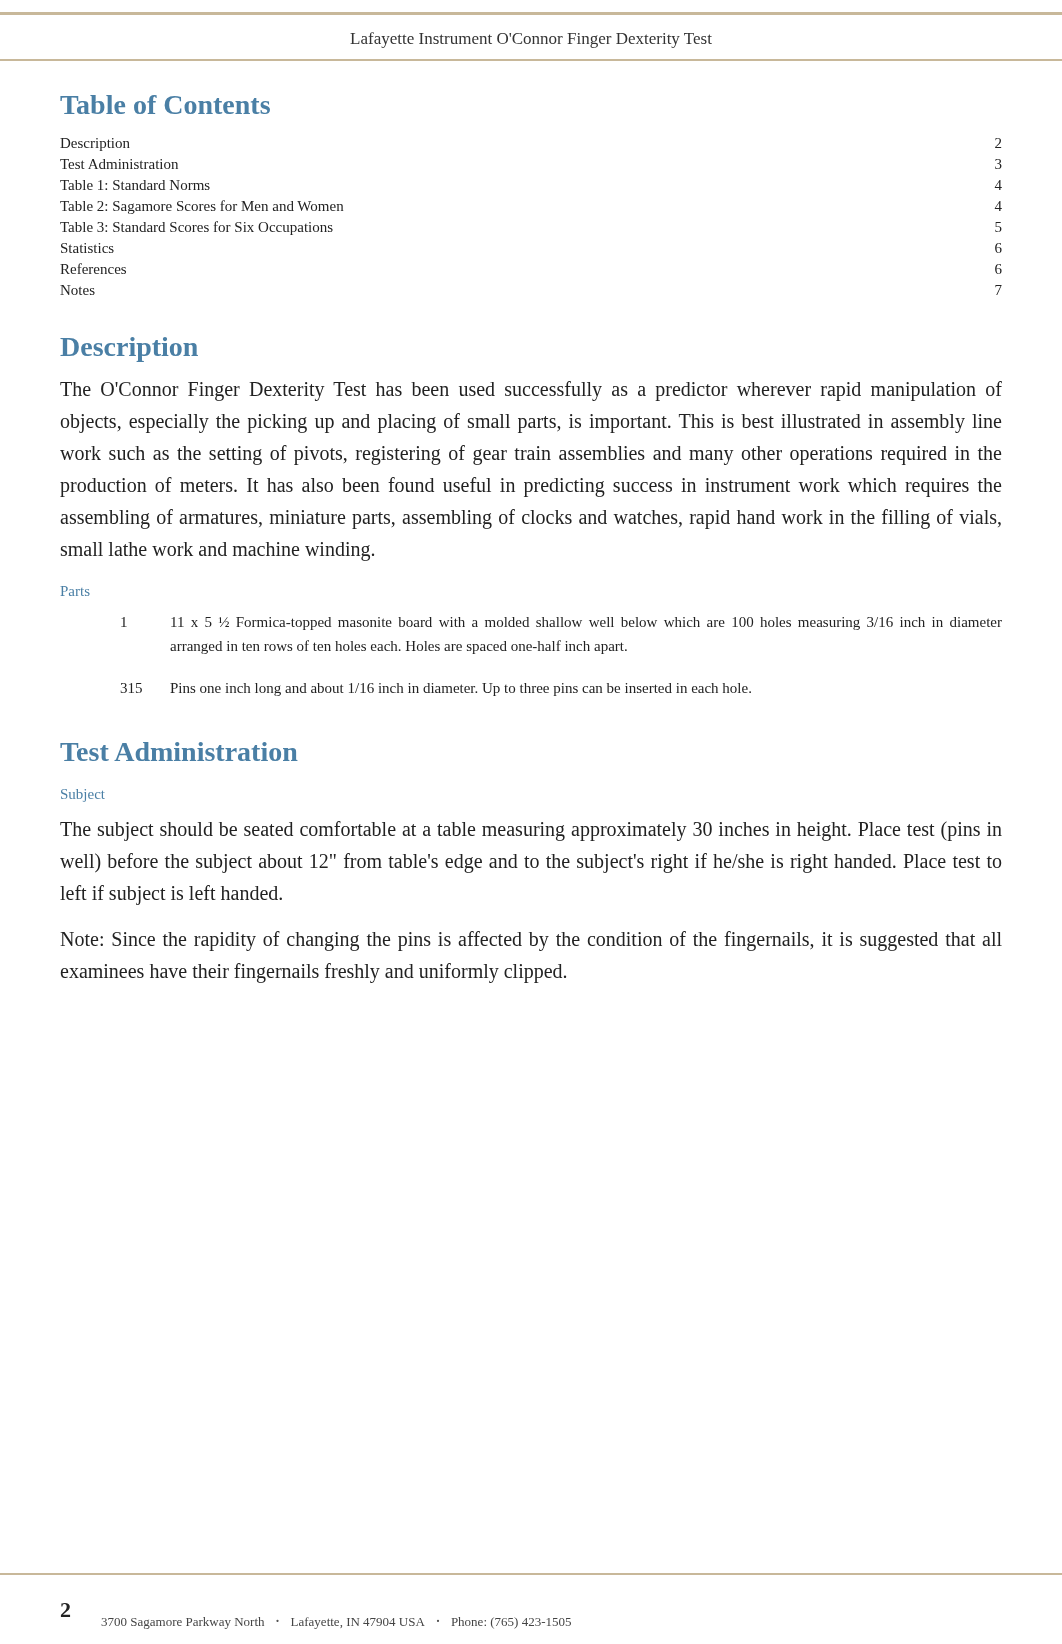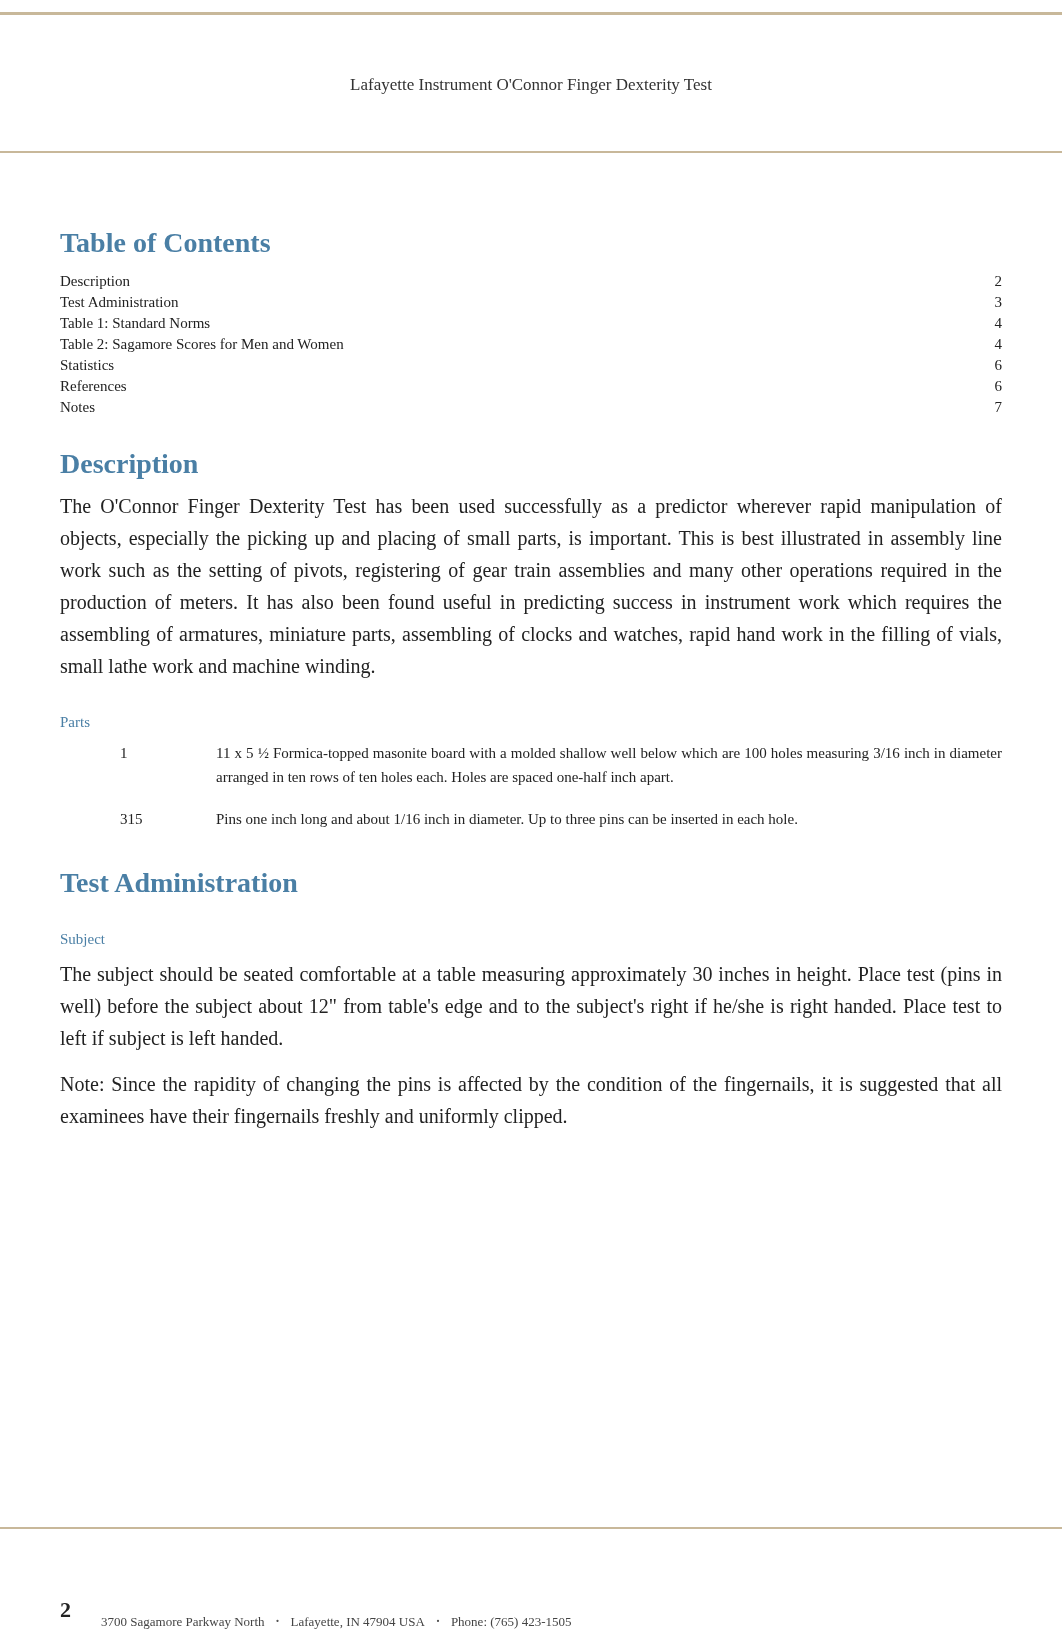--- a/index.html
+++ b/index.html
@@ -1,19 +1,18 @@
 <!DOCTYPE html>
 <html><head>
   <meta charset="utf-8">
   <style>
     * {
       margin: 0;
       padding: 0;
       box-sizing: border-box;
-      gap: 46px;
     }
 
     body {
       background: #fff;
       font-family: 'Georgia', serif;
       font-size: 15px;
       color: #222;
       width: 1062px;
       min-height: 1644px;
       position: relative;
@@ -109,21 +108,21 @@
       text-align: justify;
       margin-bottom: 14px;
     }
 
     
     .subsection-title {
       color: #4a7fa5;
       font-size: 15px;
       font-weight: normal;
       margin-bottom: 10px;
-      margin-top: 32px;
+      margin-top: 18px;
     }
 
     .parts-list {
       margin-left: 60px;
       margin-bottom: 10px;
     }
 
     .parts-item {
       display: flex;
       margin-bottom: 18px;
@@ -215,20 +214,24 @@
               <td class="toc-item">Test Administration</td>
               <td class="toc-page">3</td>
             </tr>
             <tr>
               <td class="toc-item toc-indent1">Table 1: Standard Norms</td>
               <td class="toc-page">4</td>
             </tr>
             <tr>
               <td class="toc-item toc-indent1">Table 2: Sagamore Scores for Men and Women</td>
               <td class="toc-page">4</td>
+            </tr>
+            <tr>
+              <td class="toc-item toc-indent1">Table 3: Standard Scores for Six Occupations</td>
+              <td class="toc-page">5</td>
             </tr>
             <tr>
               <td class="toc-item">Statistics</td>
               <td class="toc-page">6</td>
             </tr>
             <tr>
               <td class="toc-item">References</td>
               <td class="toc-page">6</td>
             </tr>
             <tr>

